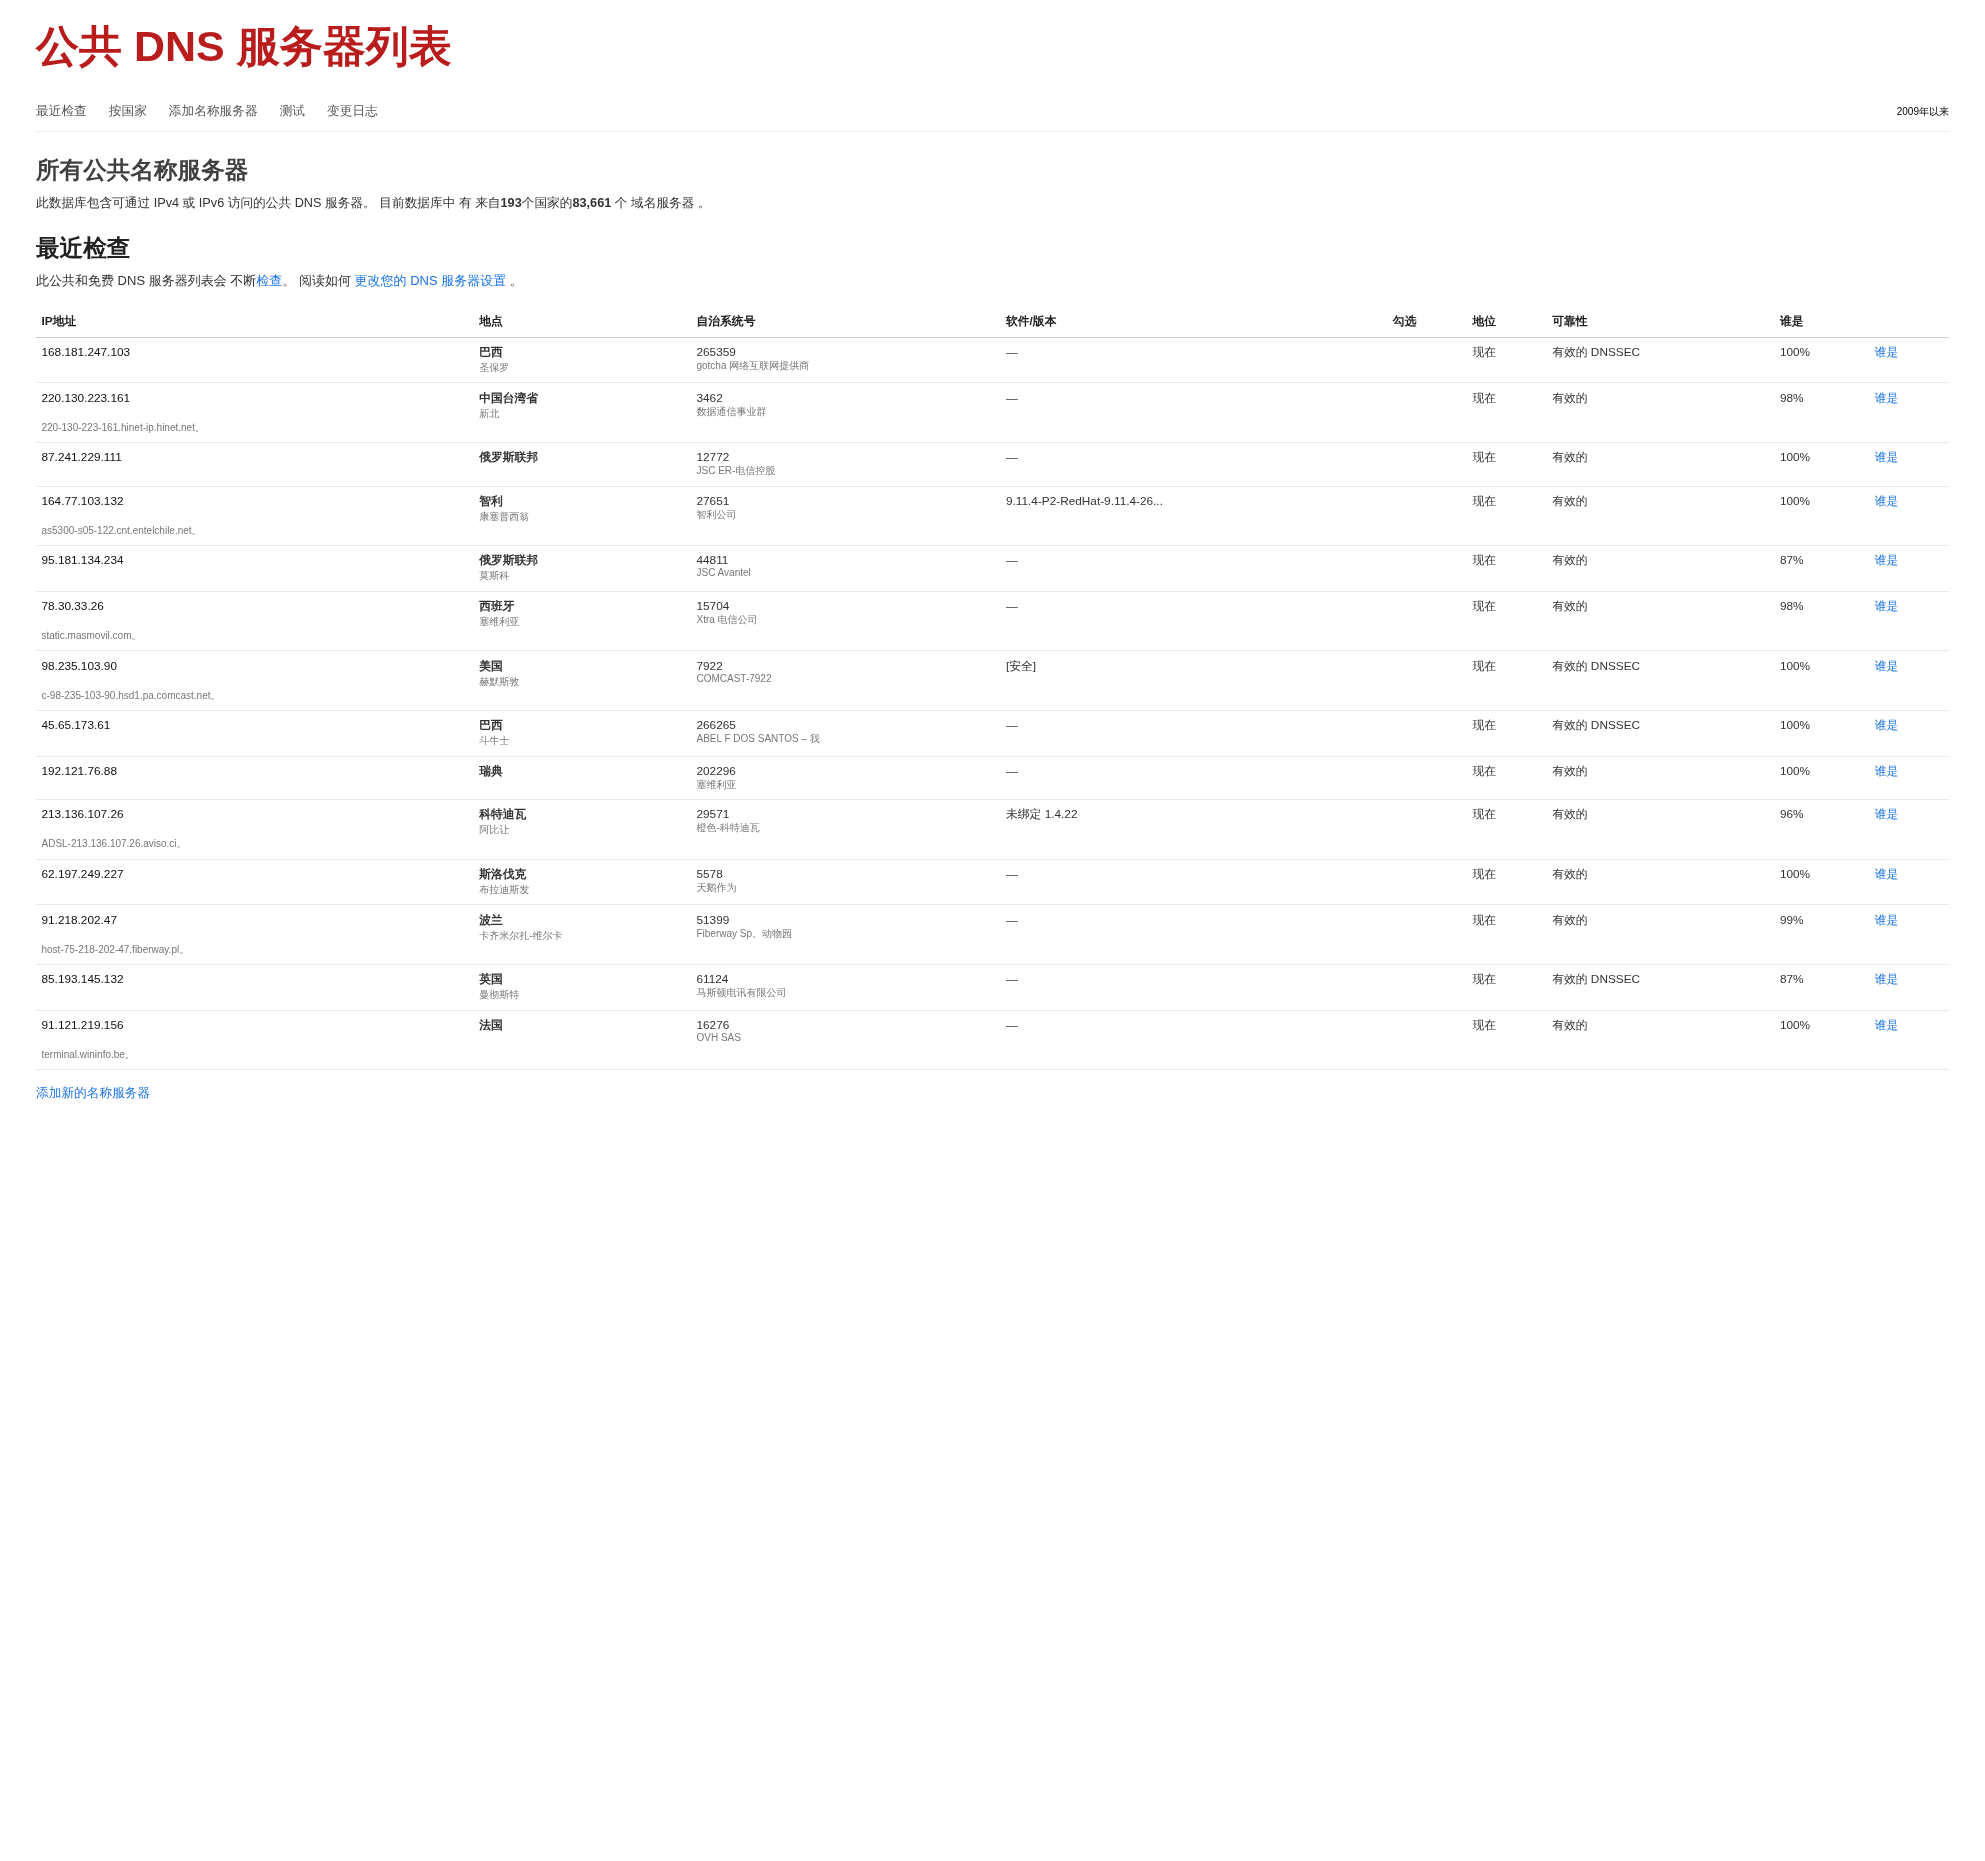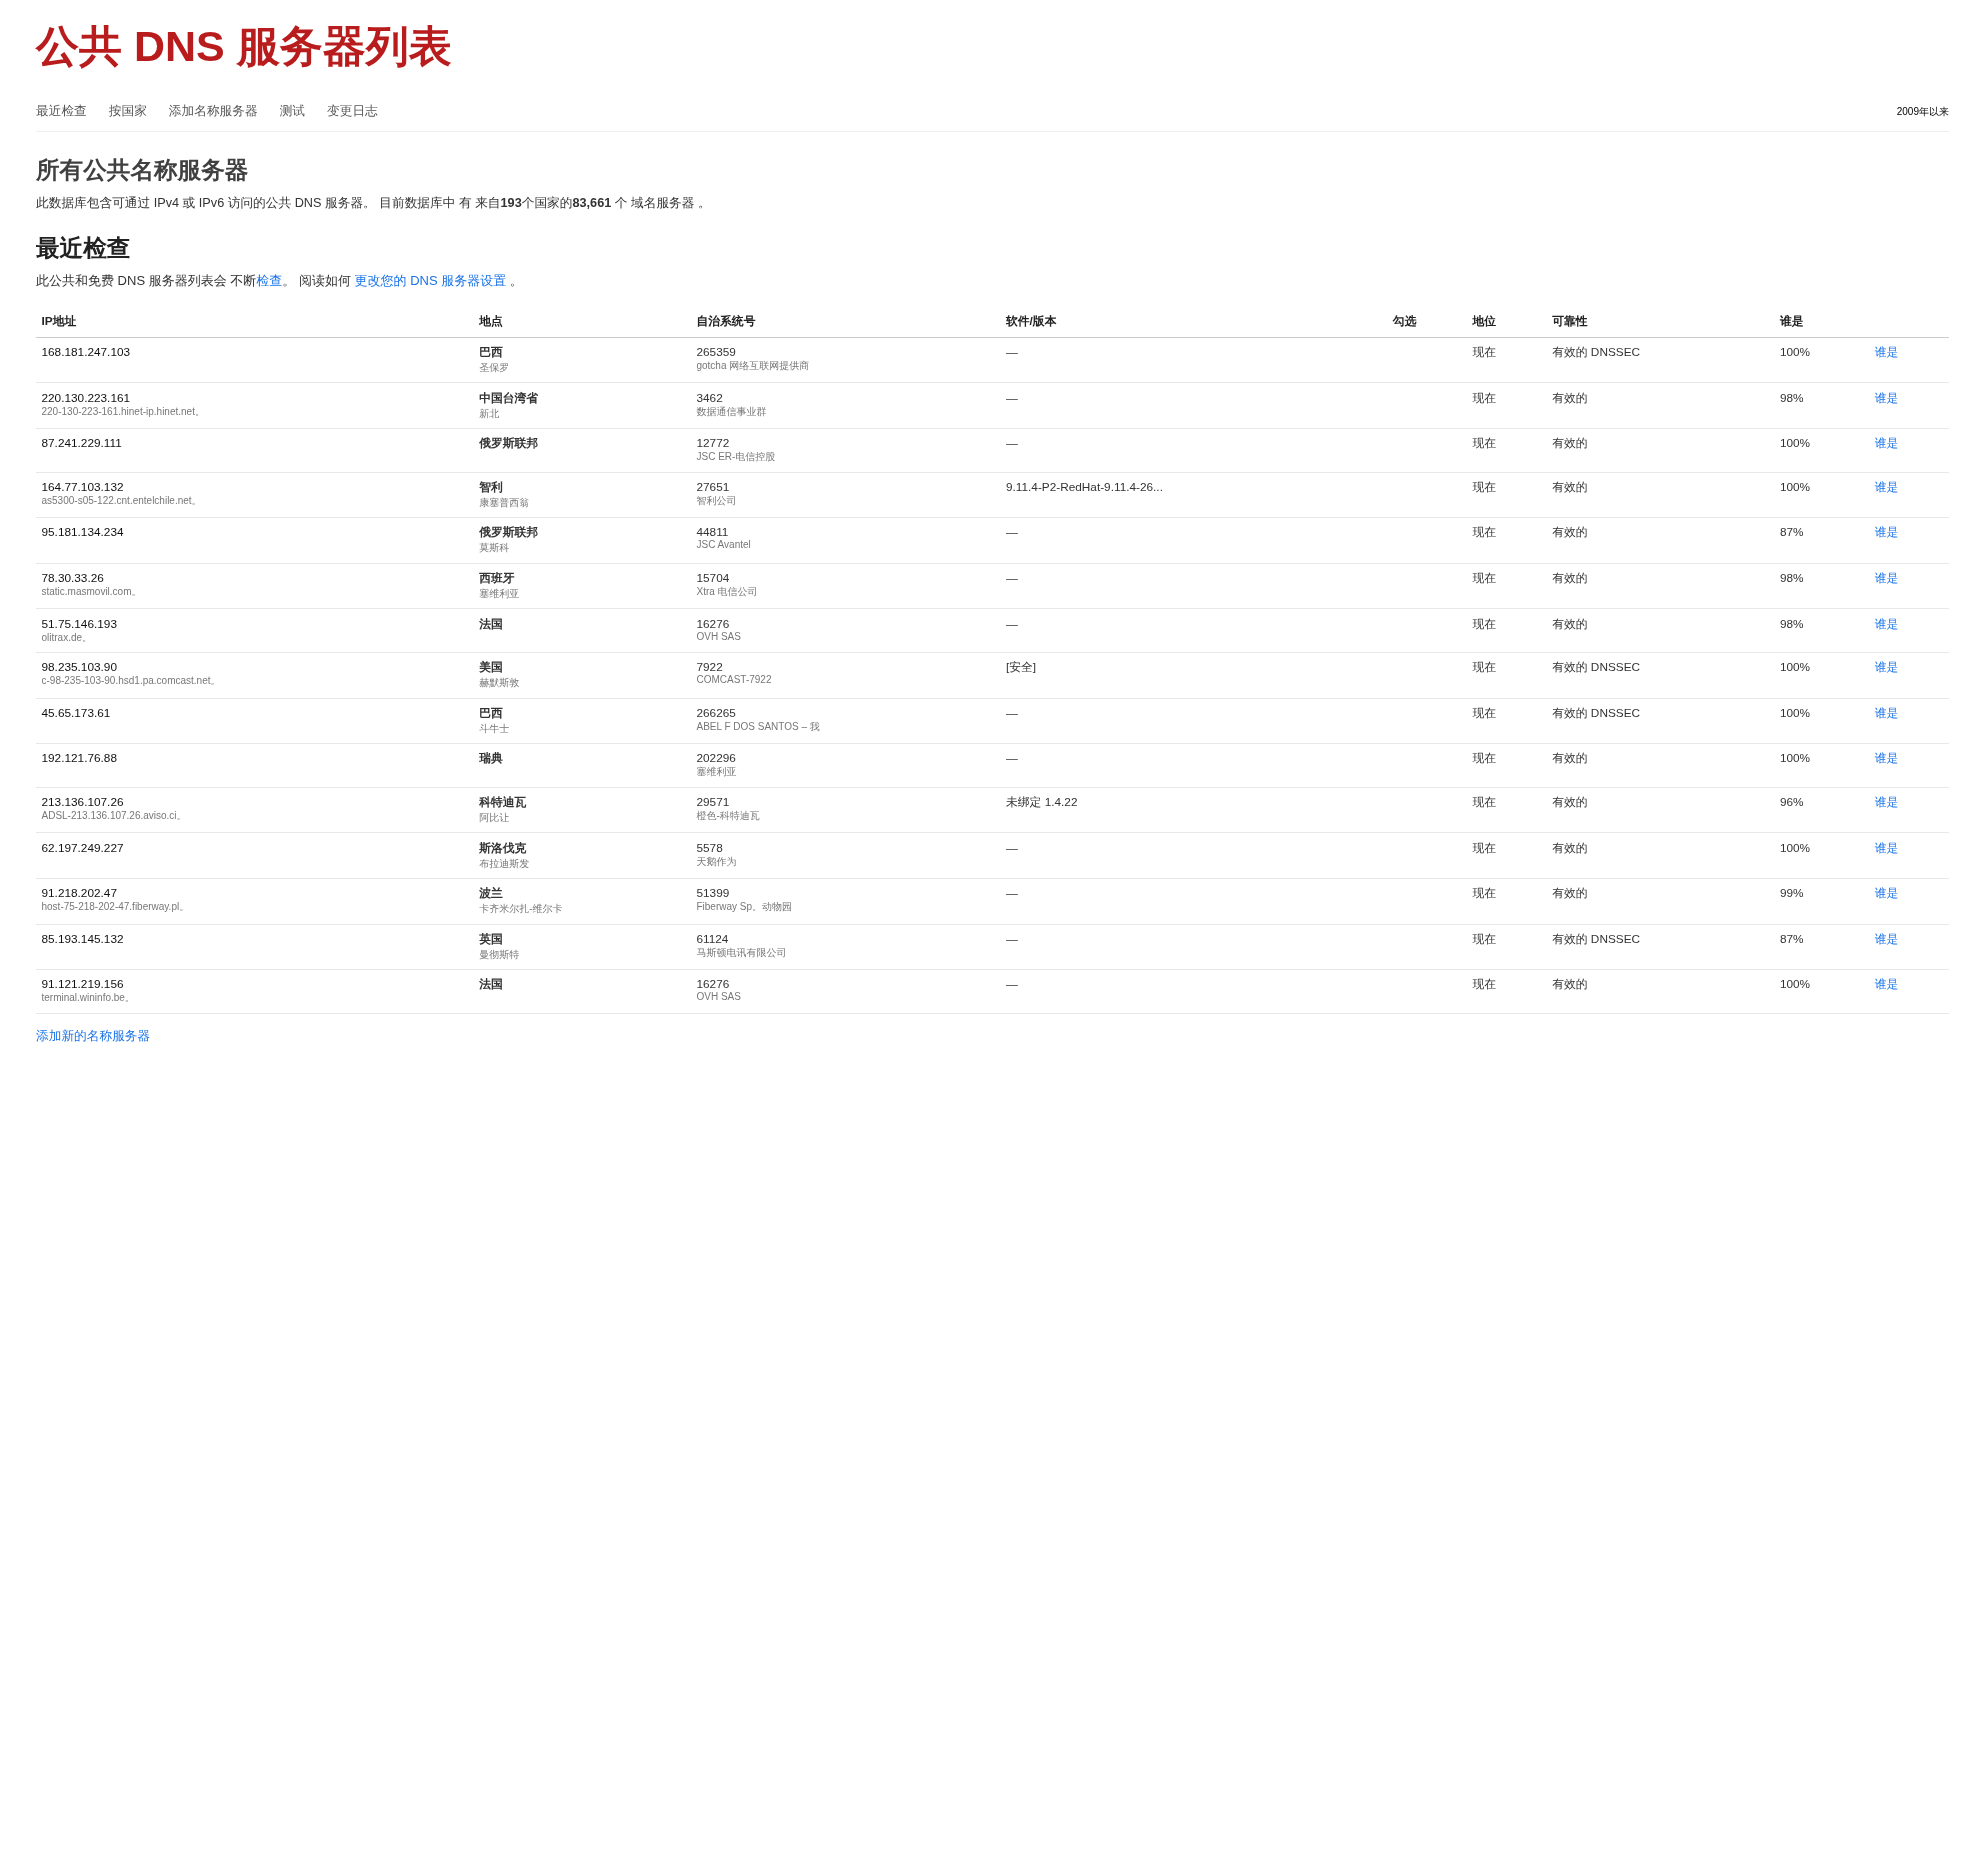--- a/index.html
+++ b/index.html
@@ -90,20 +90,21 @@
       vertical-align: top;
       color: #333;
     }
     .ip-main {
       font-weight: normal;
       color: #111;
     }
     .ip-sub {
       font-size: 10px;
       color: #777;
+      margin-top: 16px;
     }
     .location-main { font-weight: bold; }
     .location-sub { font-size: 10px; color: #777; }
     .asn-main { font-weight: normal; }
     .asn-sub { font-size: 10px; color: #777; }
     .reliability-val { color: #333; }
     .whois-link {
       color: #1a73e8;
       text-decoration: none;
       font-size: 11.8px;
@@ -276,188 +277,169 @@
         </td>
         <td>—</td>
         <td></td>
         <td class="status-now">现在</td>
         <td class="validity">有效的</td>
         <td class="reliability-val">98%</td>
         <td><a href="#" class="whois-link">谁是</a></td>
       </tr>
       <tr>
         <td>
-          <div class="ip-main">51.75.146.193</div>
-          <div class="ip-sub">olitrax.de。</div>
+          <div class="ip-main">98.235.103.90</div>
+          <div class="ip-sub">c-98-235-103-90.hsd1.pa.comcast.net。</div>
+        </td>
+        <td>
+          <div class="location-main">美国</div>
+          <div class="location-sub">赫默斯敦</div>
+        </td>
+        <td>
+          <div class="asn-main">7922</div>
+          <div class="asn-sub">COMCAST-7922</div>
+        </td>
+        <td>[安全]</td>
+        <td></td>
+        <td class="status-now">现在</td>
+        <td class="validity">有效的 DNSSEC</td>
+        <td class="reliability-val">100%</td>
+        <td><a href="#" class="whois-link">谁是</a></td>
+      </tr>
+      <tr>
+        <td>
+          <div class="ip-main">45.65.173.61</div>
+        </td>
+        <td>
+          <div class="location-main">巴西</div>
+          <div class="location-sub">斗牛士</div>
+        </td>
+        <td>
+          <div class="asn-main">266265</div>
+          <div class="asn-sub">ABEL F DOS SANTOS – 我</div>
+        </td>
+        <td>—</td>
+        <td></td>
+        <td class="status-now">现在</td>
+        <td class="validity">有效的 DNSSEC</td>
+        <td class="reliability-val">100%</td>
+        <td><a href="#" class="whois-link">谁是</a></td>
+      </tr>
+      <tr>
+        <td>
+          <div class="ip-main">192.121.76.88</div>
+        </td>
+        <td>
+          <div class="location-main">瑞典</div>
+        </td>
+        <td>
+          <div class="asn-main">202296</div>
+          <div class="asn-sub">塞维利亚</div>
+        </td>
+        <td>—</td>
+        <td></td>
+        <td class="status-now">现在</td>
+        <td class="validity">有效的</td>
+        <td class="reliability-val">100%</td>
+        <td><a href="#" class="whois-link">谁是</a></td>
+      </tr>
+      <tr>
+        <td>
+          <div class="ip-main">213.136.107.26</div>
+          <div class="ip-sub">ADSL-213.136.107.26.aviso.ci。</div>
+        </td>
+        <td>
+          <div class="location-main">科特迪瓦</div>
+          <div class="location-sub">阿比让</div>
+        </td>
+        <td>
+          <div class="asn-main">29571</div>
+          <div class="asn-sub">橙色-科特迪瓦</div>
+        </td>
+        <td>未绑定 1.4.22</td>
+        <td></td>
+        <td class="status-now">现在</td>
+        <td class="validity">有效的</td>
+        <td class="reliability-val">96%</td>
+        <td><a href="#" class="whois-link">谁是</a></td>
+      </tr>
+      <tr>
+        <td>
+          <div class="ip-main">62.197.249.227</div>
+        </td>
+        <td>
+          <div class="location-main">斯洛伐克</div>
+          <div class="location-sub">布拉迪斯发</div>
+        </td>
+        <td>
+          <div class="asn-main">5578</div>
+          <div class="asn-sub">天鹅作为</div>
+        </td>
+        <td>—</td>
+        <td></td>
+        <td class="status-now">现在</td>
+        <td class="validity">有效的</td>
+        <td class="reliability-val">100%</td>
+        <td><a href="#" class="whois-link">谁是</a></td>
+      </tr>
+      <tr>
+        <td>
+          <div class="ip-main">91.218.202.47</div>
+          <div class="ip-sub">host-75-218-202-47.fiberway.pl。</div>
+        </td>
+        <td>
+          <div class="location-main">波兰</div>
+          <div class="location-sub">卡齐米尔扎-维尔卡</div>
+        </td>
+        <td>
+          <div class="asn-main">51399</div>
+          <div class="asn-sub">Fiberway Sp。动物园</div>
+        </td>
+        <td>—</td>
+        <td></td>
+        <td class="status-now">现在</td>
+        <td class="validity">有效的</td>
+        <td class="reliability-val">99%</td>
+        <td><a href="#" class="whois-link">谁是</a></td>
+      </tr>
+      <tr>
+        <td>
+          <div class="ip-main">85.193.145.132</div>
+        </td>
+        <td>
+          <div class="location-main">英国</div>
+          <div class="location-sub">曼彻斯特</div>
+        </td>
+        <td>
+          <div class="asn-main">61124</div>
+          <div class="asn-sub">马斯顿电讯有限公司</div>
+        </td>
+        <td>—</td>
+        <td></td>
+        <td class="status-now">现在</td>
+        <td class="validity">有效的 DNSSEC</td>
+        <td class="reliability-val">87%</td>
+        <td><a href="#" class="whois-link">谁是</a></td>
+      </tr>
+      <tr>
+        <td>
+          <div class="ip-main">91.121.219.156</div>
+          <div class="ip-sub">terminal.wininfo.be。</div>
         </td>
         <td>
           <div class="location-main">法国</div>
         </td>
         <td>
           <div class="asn-main">16276</div>
           <div class="asn-sub">OVH SAS</div>
         </td>
         <td>—</td>
         <td></td>
         <td class="status-now">现在</td>
         <td class="validity">有效的</td>
-        <td class="reliability-val">98%</td>
-        <td><a href="#" class="whois-link">谁是</a></td>
-      </tr>
-      <tr>
-        <td>
-          <div class="ip-main">98.235.103.90</div>
-          <div class="ip-sub">c-98-235-103-90.hsd1.pa.comcast.net。</div>
-        </td>
-        <td>
-          <div class="location-main">美国</div>
-          <div class="location-sub">赫默斯敦</div>
-        </td>
-        <td>
-          <div class="asn-main">7922</div>
-          <div class="asn-sub">COMCAST-7922</div>
-        </td>
-        <td>[安全]</td>
-        <td></td>
-        <td class="status-now">现在</td>
-        <td class="validity">有效的 DNSSEC</td>
-        <td class="reliability-val">100%</td>
-        <td><a href="#" class="whois-link">谁是</a></td>
-      </tr>
-      <tr>
-        <td>
-          <div class="ip-main">45.65.173.61</div>
-        </td>
-        <td>
-          <div class="location-main">巴西</div>
-          <div class="location-sub">斗牛士</div>
-        </td>
-        <td>
-          <div class="asn-main">266265</div>
-          <div class="asn-sub">ABEL F DOS SANTOS – 我</div>
-        </td>
-        <td>—</td>
-        <td></td>
-        <td class="status-now">现在</td>
-        <td class="validity">有效的 DNSSEC</td>
-        <td class="reliability-val">100%</td>
-        <td><a href="#" class="whois-link">谁是</a></td>
-      </tr>
-      <tr>
-        <td>
-          <div class="ip-main">192.121.76.88</div>
-        </td>
-        <td>
-          <div class="location-main">瑞典</div>
-        </td>
-        <td>
-          <div class="asn-main">202296</div>
-          <div class="asn-sub">塞维利亚</div>
-        </td>
-        <td>—</td>
-        <td></td>
-        <td class="status-now">现在</td>
-        <td class="validity">有效的</td>
-        <td class="reliability-val">100%</td>
-        <td><a href="#" class="whois-link">谁是</a></td>
-      </tr>
-      <tr>
-        <td>
-          <div class="ip-main">213.136.107.26</div>
-          <div class="ip-sub">ADSL-213.136.107.26.aviso.ci。</div>
-        </td>
-        <td>
-          <div class="location-main">科特迪瓦</div>
-          <div class="location-sub">阿比让</div>
-        </td>
-        <td>
-          <div class="asn-main">29571</div>
-          <div class="asn-sub">橙色-科特迪瓦</div>
-        </td>
-        <td>未绑定 1.4.22</td>
-        <td></td>
-        <td class="status-now">现在</td>
-        <td class="validity">有效的</td>
-        <td class="reliability-val">96%</td>
-        <td><a href="#" class="whois-link">谁是</a></td>
-      </tr>
-      <tr>
-        <td>
-          <div class="ip-main">62.197.249.227</div>
-        </td>
-        <td>
-          <div class="location-main">斯洛伐克</div>
-          <div class="location-sub">布拉迪斯发</div>
-        </td>
-        <td>
-          <div class="asn-main">5578</div>
-          <div class="asn-sub">天鹅作为</div>
-        </td>
-        <td>—</td>
-        <td></td>
-        <td class="status-now">现在</td>
-        <td class="validity">有效的</td>
-        <td class="reliability-val">100%</td>
-        <td><a href="#" class="whois-link">谁是</a></td>
-      </tr>
-      <tr>
-        <td>
-          <div class="ip-main">91.218.202.47</div>
-          <div class="ip-sub">host-75-218-202-47.fiberway.pl。</div>
-        </td>
-        <td>
-          <div class="location-main">波兰</div>
-          <div class="location-sub">卡齐米尔扎-维尔卡</div>
-        </td>
-        <td>
-          <div class="asn-main">51399</div>
-          <div class="asn-sub">Fiberway Sp。动物园</div>
-        </td>
-        <td>—</td>
-        <td></td>
-        <td class="status-now">现在</td>
-        <td class="validity">有效的</td>
-        <td class="reliability-val">99%</td>
-        <td><a href="#" class="whois-link">谁是</a></td>
-      </tr>
-      <tr>
-        <td>
-          <div class="ip-main">85.193.145.132</div>
-        </td>
-        <td>
-          <div class="location-main">英国</div>
-          <div class="location-sub">曼彻斯特</div>
-        </td>
-        <td>
-          <div class="asn-main">61124</div>
-          <div class="asn-sub">马斯顿电讯有限公司</div>
-        </td>
-        <td>—</td>
-        <td></td>
-        <td class="status-now">现在</td>
-        <td class="validity">有效的 DNSSEC</td>
-        <td class="reliability-val">87%</td>
-        <td><a href="#" class="whois-link">谁是</a></td>
-      </tr>
-      <tr>
-        <td>
-          <div class="ip-main">91.121.219.156</div>
-          <div class="ip-sub">terminal.wininfo.be。</div>
-        </td>
-        <td>
-          <div class="location-main">法国</div>
-        </td>
-        <td>
-          <div class="asn-main">16276</div>
-          <div class="asn-sub">OVH SAS</div>
-        </td>
-        <td>—</td>
-        <td></td>
-        <td class="status-now">现在</td>
-        <td class="validity">有效的</td>
         <td class="reliability-val">100%</td>
         <td><a href="#" class="whois-link">谁是</a></td>
       </tr>
     </tbody>
 </table>
 
 
 <a href="#" class="add-link">添加新的名称服务器</a>
 
 

